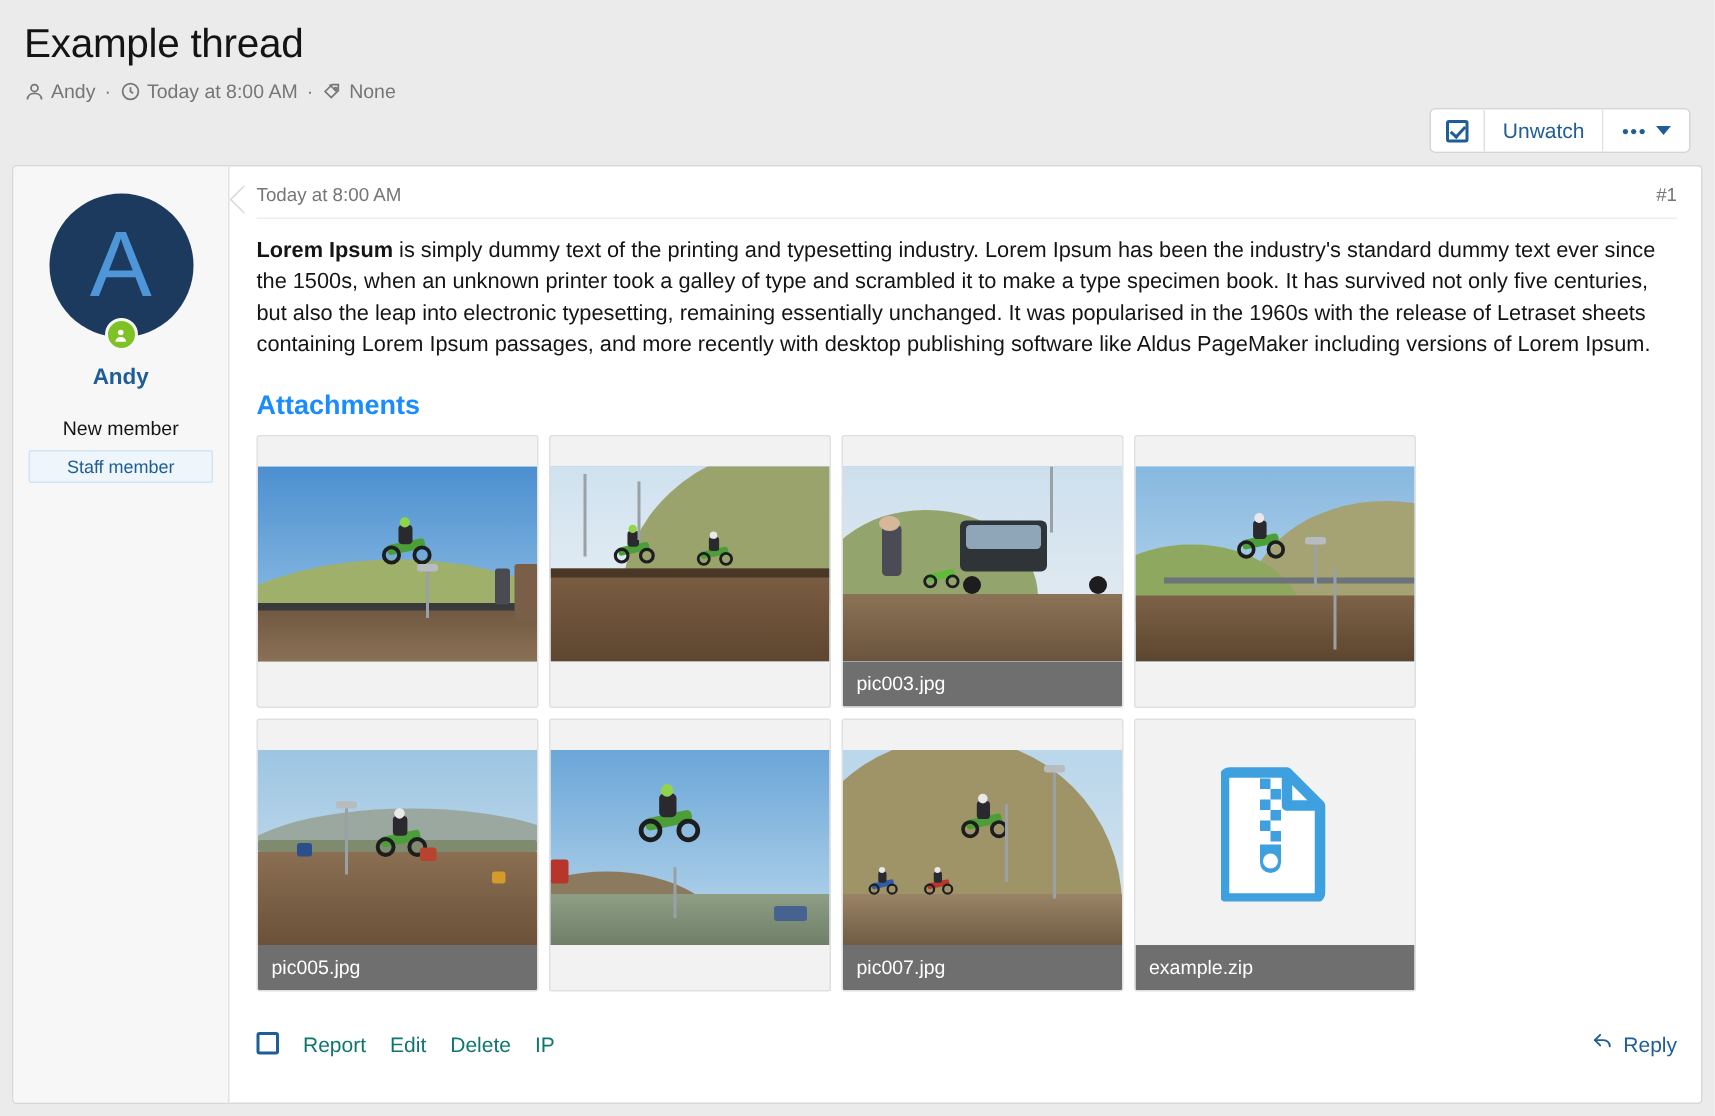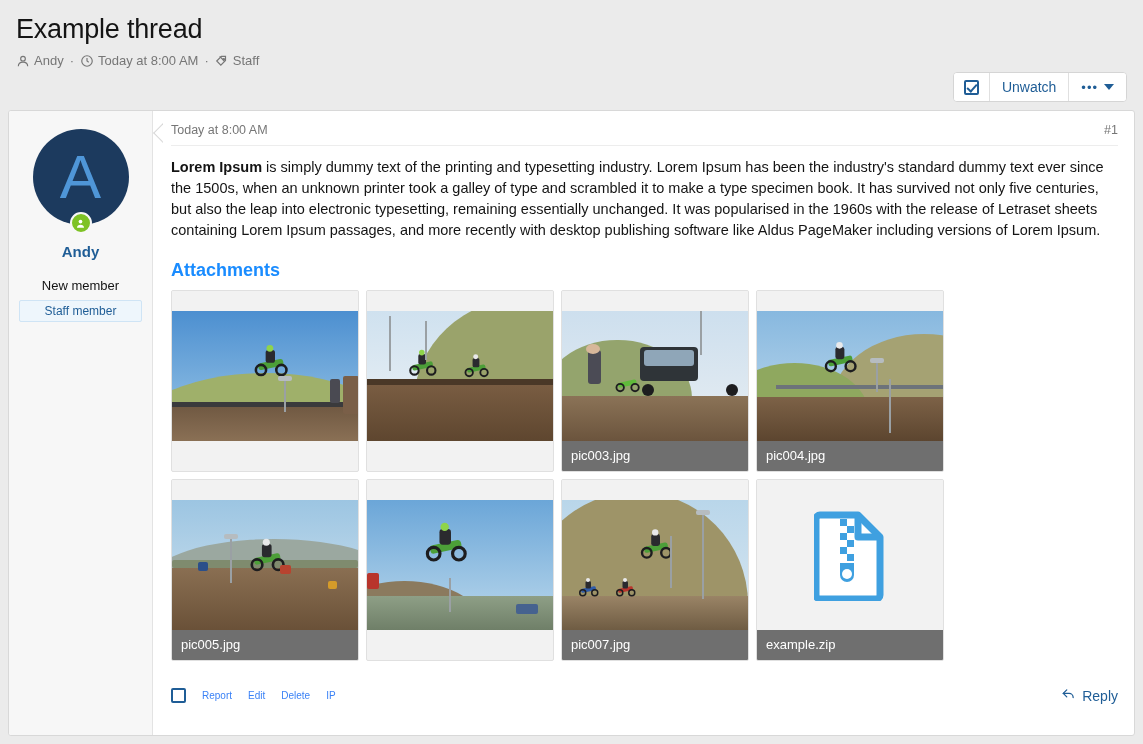--- a/index.html
+++ b/index.html
@@ -174,21 +174,21 @@
   
   .post-footer {
     display:flex; align-items:center; justify-content:space-between;
     margin-top:16px; padding:10px 0 12px 0;
   }
   .footer-left { display:flex; align-items:center; gap:16px; }
   .fl-check {
     width:15px; height:15px; border:2px solid #1f5d96; border-radius:2px;
     background:#fff; cursor:pointer;
   }
-  .flink { color:#3b82f6; font-size:10px; text-decoration:none; cursor:pointer;text-align:right; }
+  .flink { color:#0f766e; font-size:14px; text-decoration:none; cursor:pointer;text-align:right; }
   .reply-btn {
     display:flex; align-items:center; gap:6px;
     color:#1f5d96; font-size:14px; cursor:pointer;
   }
 </style>
 </head>
 <body>
 
 <div class="page">
 
@@ -211,21 +211,21 @@
       </span>
       <span>Today at 8:00 AM</span>
       <span class="sep">·</span>
       <span class="meta-ico">
         <svg width="14" height="14" viewBox="0 0 24 24" fill="none" stroke="#767676" stroke-width="2">
           <path d="M3 12l8-8h7v7l-8 8z"></path>
             <circle cx="15" cy="9" r="1.3"></circle>
             <path d="M8 4l8 8"></path>
         </svg>
       </span>
-      <span>Staff</span>
+      <span>None</span>
     </div>
   </div>
 
   <div class="toolbar">
     <div class="tb-btn icon-only">
       <span class="tb-check"></span>
     </div>
     <div class="tb-btn">Unwatch</div>
     <div class="tb-btn">
       <span class="dots">•••</span>
@@ -345,21 +345,20 @@
               <div class="bike"></div>
                 <div class="w1"></div>
                 <div class="w2"></div>
               <div class="body"></div>
                 <div class="helmet"></div>
             </div>
             <div class="pole" style="left:64%;top:38%;height:24%;"></div>
             <div class="pole-head" style="left:61%;top:36%;"></div>
             <div class="pole" style="left:71%;top:52%;height:42%;"></div>
           </div>
-          <div class="tile-cap">pic004.jpg</div>
         </div>
 
         <div class="attach-tile">
           <div class="tile-top"></div>
           <div class="tile-img">
             <div class="sky" style="background:linear-gradient(#9cc5e2,#d3e4ef);"></div>
             <div class="hill" style="left:-10%;top:30%;width:130%;height:30%;background:#9ba8a0;"></div>
             <div class="ground" style="height:48%;background:linear-gradient(#8a6f52,#6a5138);"></div>
             <div class="spec" style="left:0;right:0;top:46%;height:8px;background:#7f8b6e;"></div>
             <div class="rider" style="left:44%;top:34%;transform:scale(.88);">

